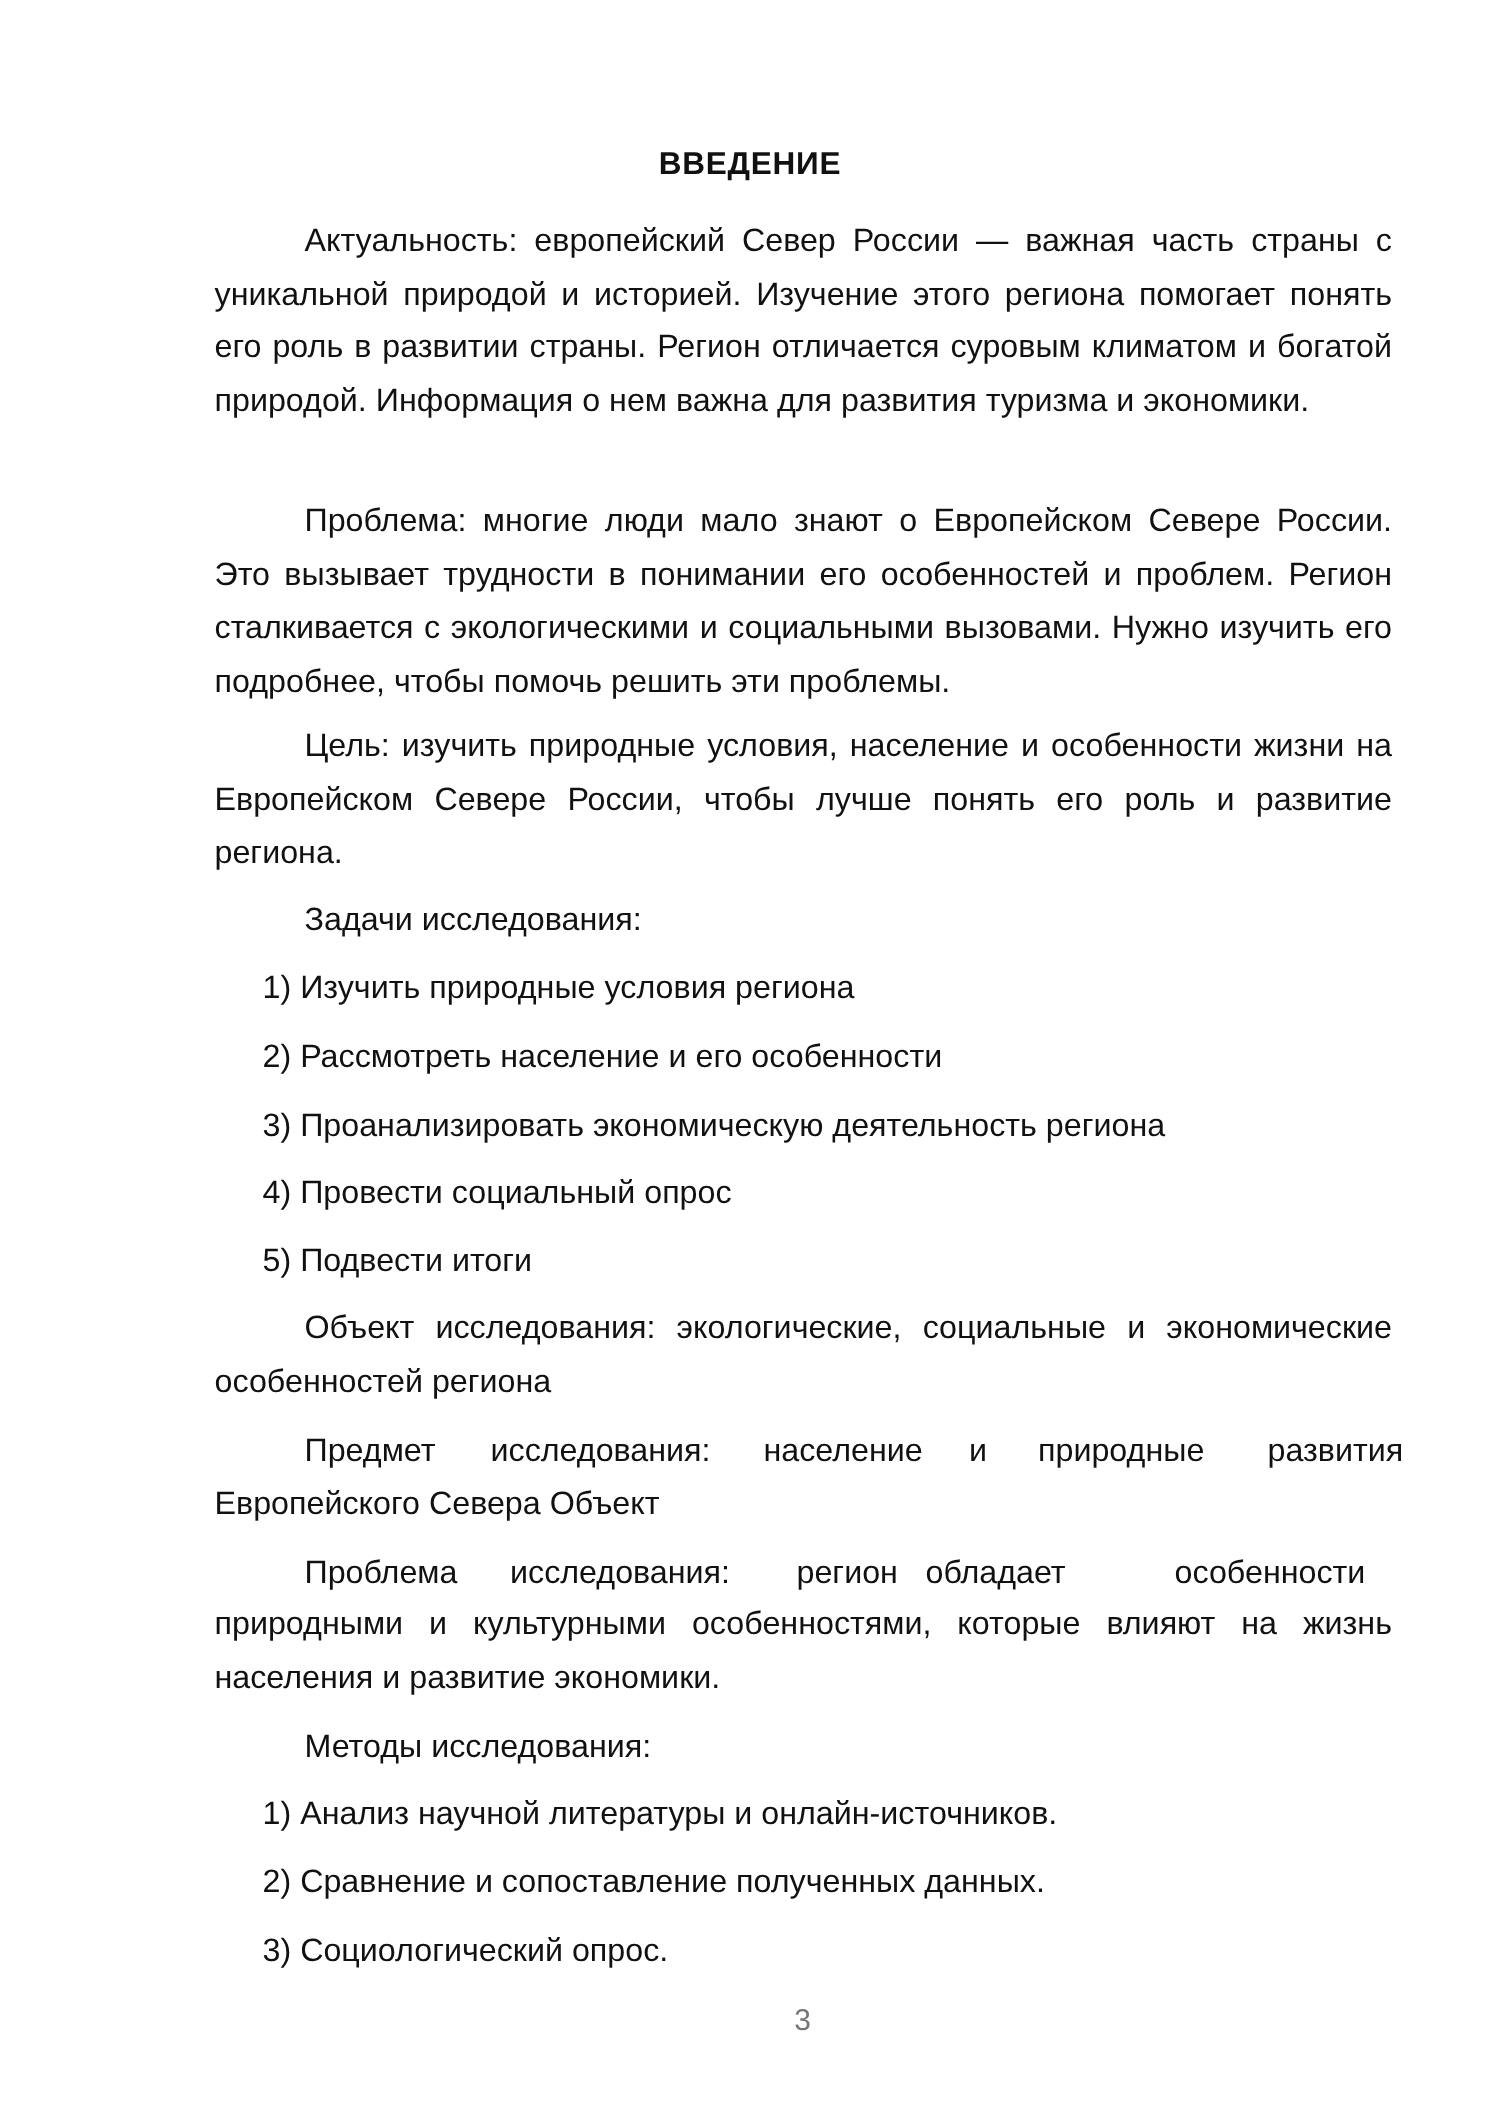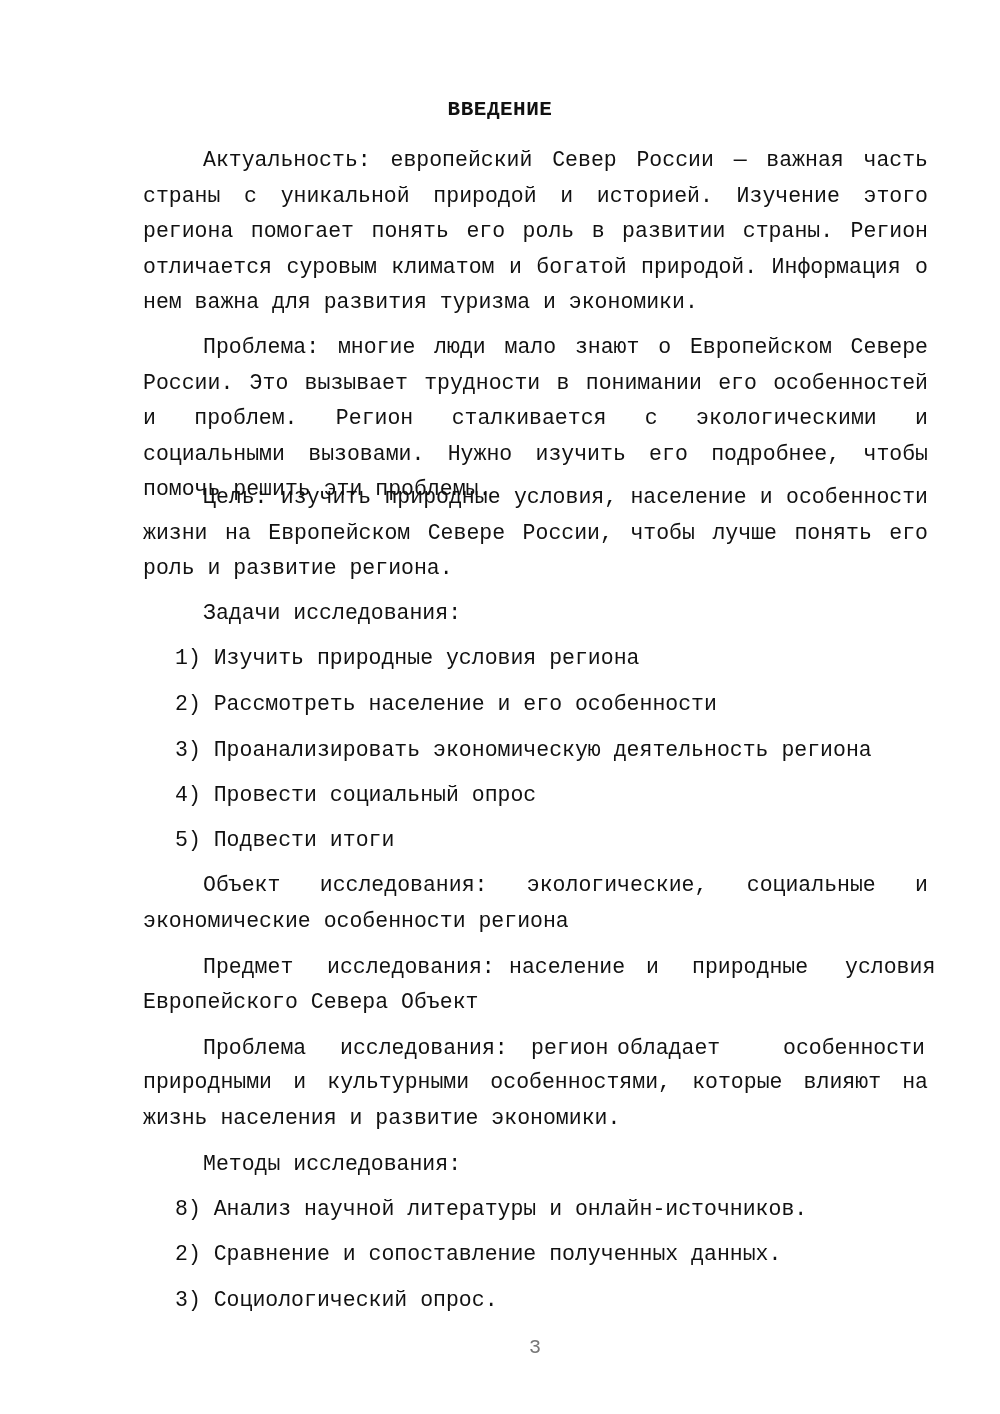--- a/index.html
+++ b/index.html
@@ -1,19 +1,19 @@
 <!DOCTYPE html>
 <html><head>
   <meta charset="utf-8">
   <style>
     html, body { margin: 0; padding: 0; background: #ffffff; }
     body { width: 1000px; height: 1414px; position: relative; overflow: hidden; }
     .page {
       position: absolute; left: 0; top: 0; width: 820px; height: 1414px; background: #ffffff;
-      font-family: Liberation Mono, monospace; color: #111111;
+      font-family: Liberation Sans, sans-serif; color: #111111;
     }
     .title {
       position: absolute; left: 0; width: 1000px; top: 96px; text-align: center;
       font-weight: bold; font-size: 21px; letter-spacing: 0.5px; line-height: 28px;
     }
     .para {
       position: absolute; left: 143px; width: 785px; font-size: 21.5px; line-height: 35.5px;
       text-align: justify; text-indent: 60px; margin: 0;
     }
     .line {
@@ -41,45 +41,45 @@
   <p class="para" style="top:480px;">Цель: изучить природные условия, население и особенности жизни на Европейском Севере России, чтобы лучше понять его роль и развитие региона.</p>
 
   <div class="line indent" style="top:599px;">Задачи исследования:</div>
 
   <div class="line item" style="top:644px;">1) Изучить природные условия региона</div>
   <div class="line item" style="top:690px;">2) Рассмотреть население и его особенности</div>
   <div class="line item" style="top:736px;">3) Проанализировать экономическую деятельность региона</div>
   <div class="line item" style="top:781px;">4) Провести социальный опрос</div>
   <div class="line item" style="top:826px;">5) Подвести итоги</div>
 
-  <p class="para" style="top:868px;">Объект исследования: экологические, социальные и экономические особенности региона</p>
+  <p class="para" style="top:868px;">Объект исследования: экологические, социальные и экономические особенностей региона</p>
 
   <div>
     <div class="justline" style="top:953px;">
       <span class="w" style="left:60px;">Предмет</span>
       <span class="w" style="left:184px;">исследования:</span>
       <span class="w" style="left:366px;">население</span>
       <span class="w" style="left:503px;">и</span>
       <span class="w" style="left:549px;">природные</span>
-      <span class="w" style="left:702px;">условия</span>
+      <span class="w" style="left:702px;">развития</span>
     </div>
     <div class="line" style="left:143px; top:988px;">Европейского Севера Объект</div>
   </div>
 
   <div>
     <div class="justline" style="top:1034px;">
       <span class="w" style="left:60px;">Проблема</span>
       <span class="w" style="left:197px;">исследования:</span>
       <span class="w" style="left:388px;">регион</span>
       <span class="w" style="left:474px;">обладает</span>
       <span class="w" style="left:640px;">особенности</span>
     </div>
     <p class="para" style="top:1065px; text-indent:0;">природными и культурными особенностями, которые влияют на жизнь населения и развитие экономики.</p>
   </div>
 
   <div class="line indent" style="top:1150px;">Методы исследования:</div>
 
-  <div class="line item" style="top:1195px;">8) Анализ научной литературы и онлайн-источников.</div>
+  <div class="line item" style="top:1195px;">1) Анализ научной литературы и онлайн-источников.</div>
   <div class="line item" style="top:1240px;">2) Сравнение и сопоставление полученных данных.</div>
   <div class="line item" style="top:1286px;">3) Социологический опрос.</div>
 
   <div class="pagenum">3</div>
 </div>
 
 </body></html>

